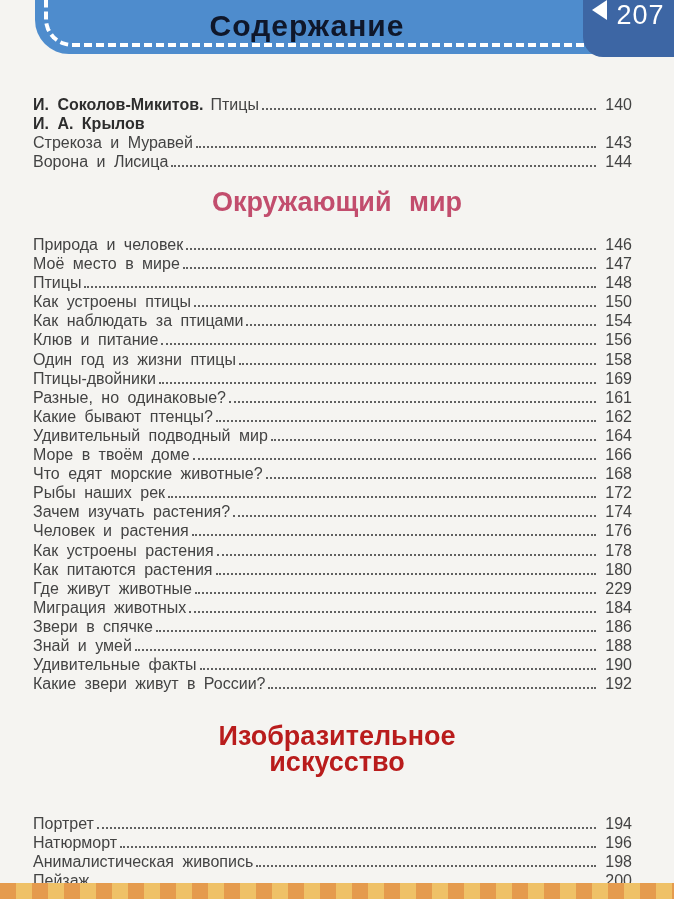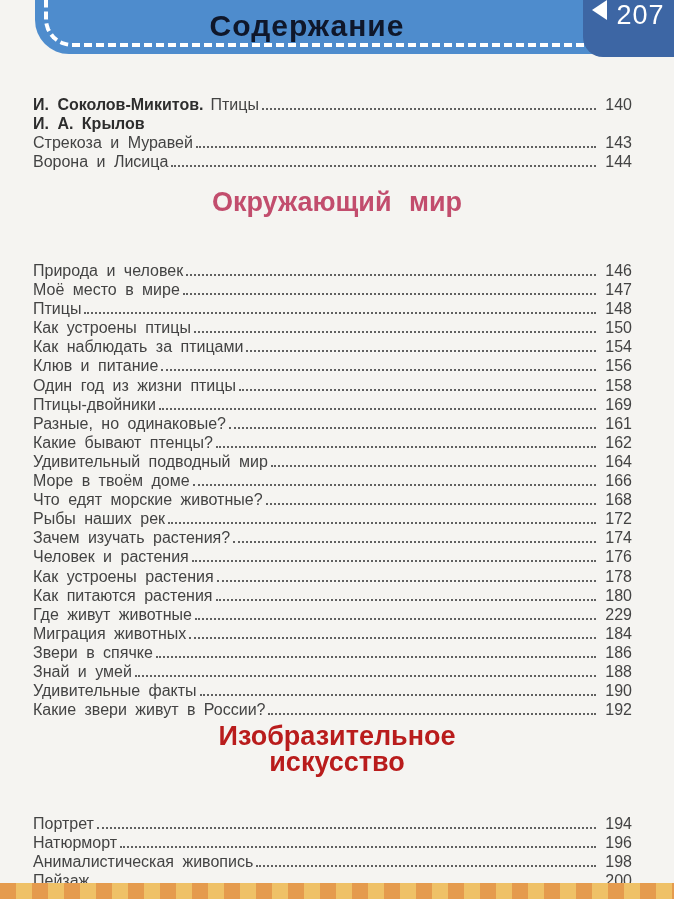--- a/index.html
+++ b/index.html
@@ -31,21 +31,21 @@
   }
   .tri-left{
     width:0;height:0;
     border-top:10px solid transparent;border-bottom:10px solid transparent;
     border-right:15px solid #ffffff;
   }
   .page-num{color:#ffffff;font-size:27px;font-weight:400;letter-spacing:1px;}
   
   .list{position:absolute;left:33px;right:42px;}
   #intro-list{top:96px;}
-  #env-list{top:236px;margin-top:26px;}
+  #env-list{top:236px;}
   #art-list{top:768px;margin-top:47px;}
   .row{
     display:flex;align-items:baseline;height:19.1px;
     font-size:16px;color:#434343;word-spacing:4px;white-space:nowrap;
   }
   .row .author{font-weight:bold;color:#2d2d2d;margin-right:7px;}
   .row .dots{
     flex:1;height:0;align-self:baseline;
     border-bottom:2.6px dotted #606060;
     margin:0 3px;min-width:10px;

